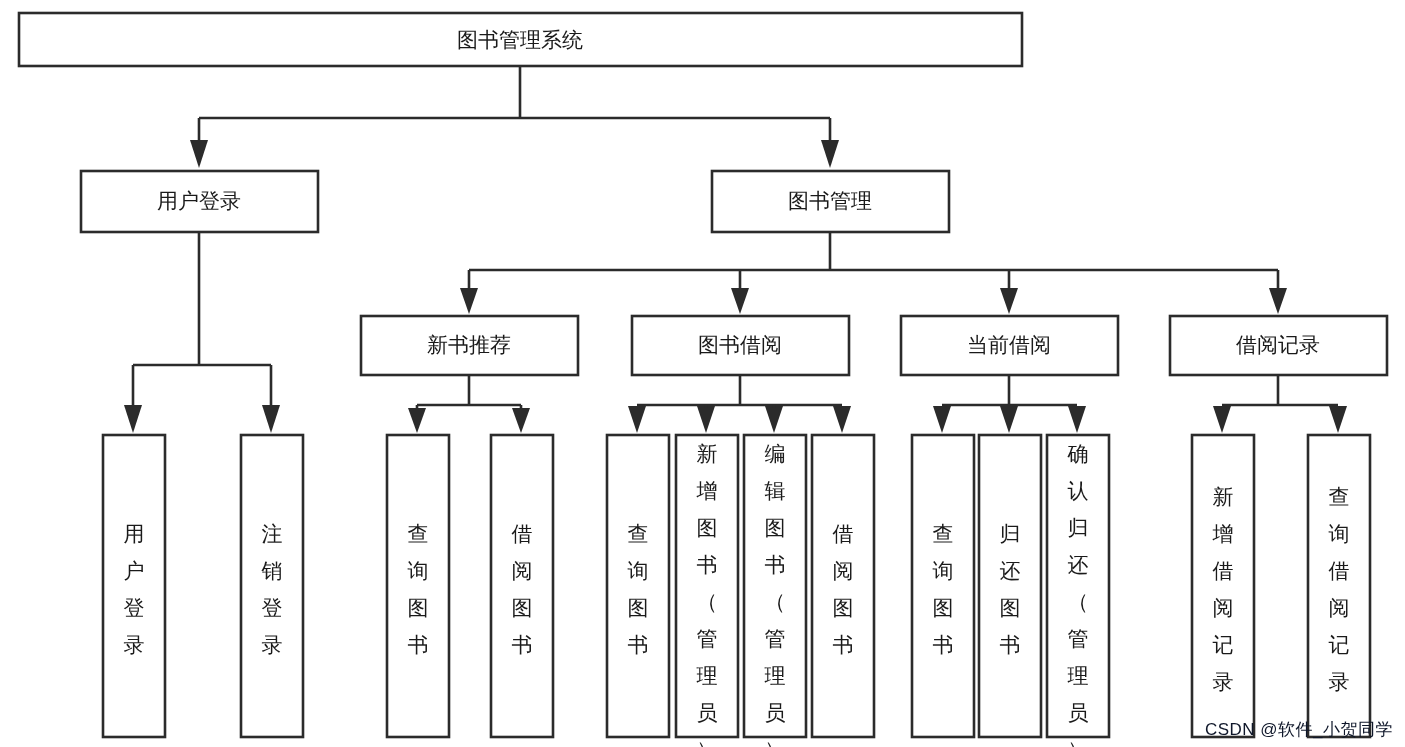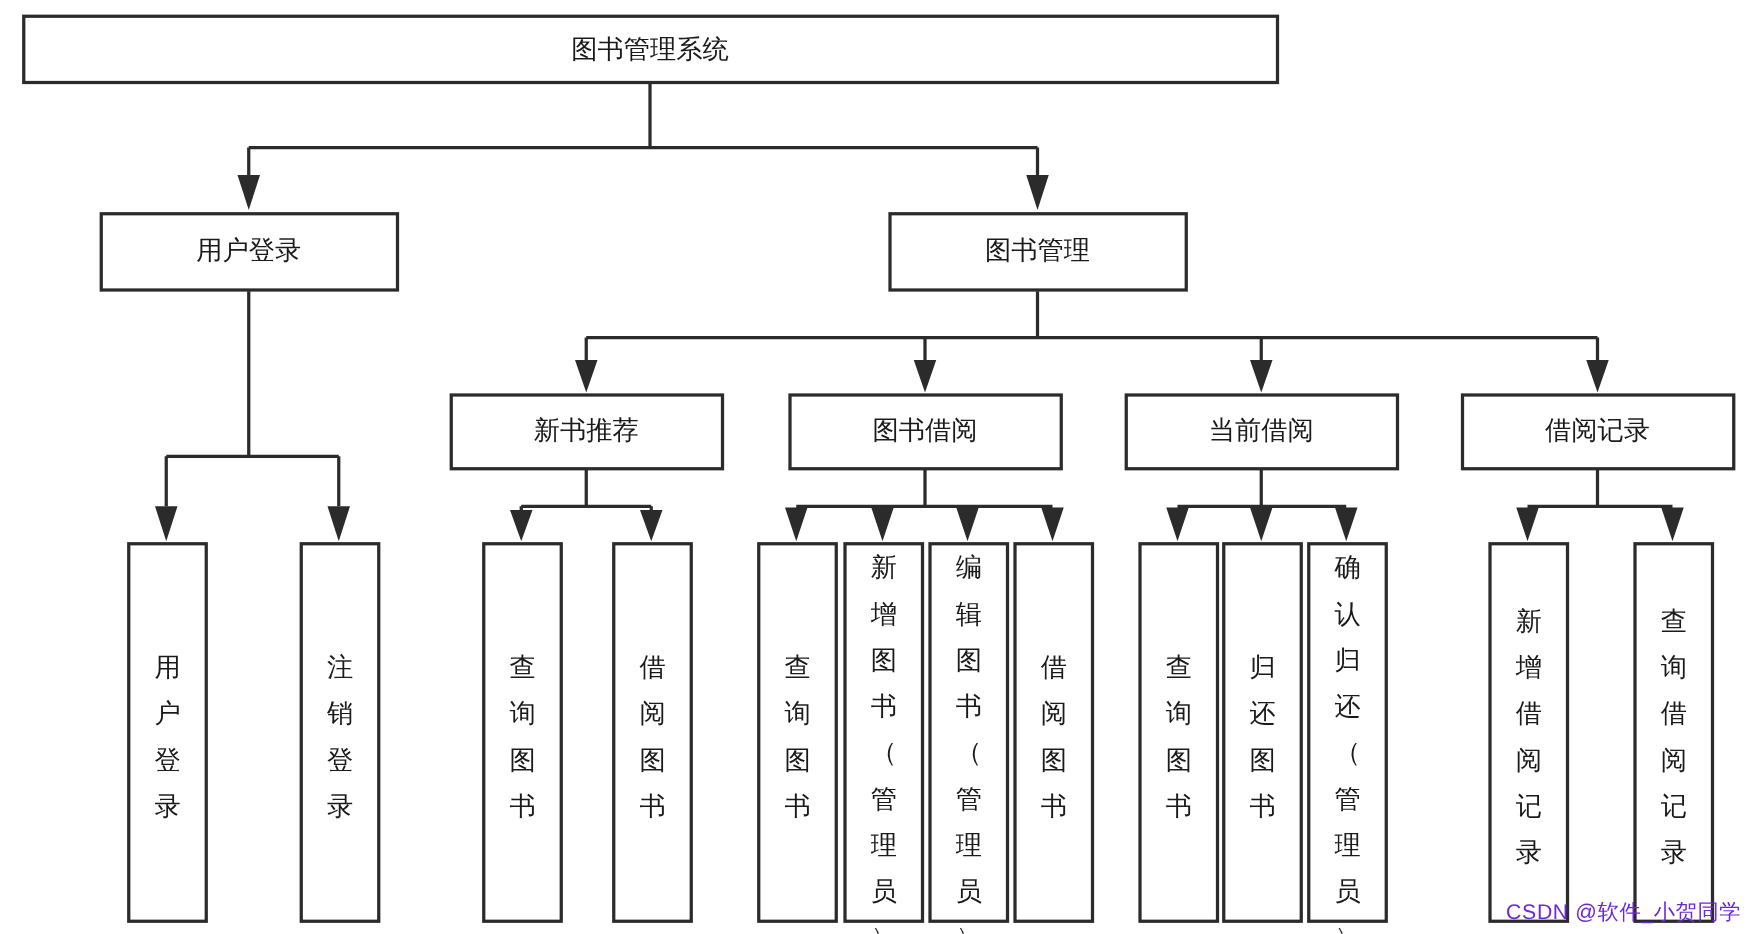--- a/index.html
+++ b/index.html
@@ -54,21 +54,21 @@
     font-size: 21px;
     fill: #1a1a1a;
     text-anchor: middle;
   }
   .watermark-text {
     position: absolute;
     right: 12px;
     bottom: 6px;
     font-family: "Liberation Sans", "DejaVu Sans", sans-serif;
     font-size: 17px;
-    color: #6d28d9;
+    color: #0f172a;
     white-space: nowrap;
     letter-spacing: 0.5px;
     user-select: none;
   }
 </style>
 </head>
 <body>
 
 <div id="diagram-root">
 

